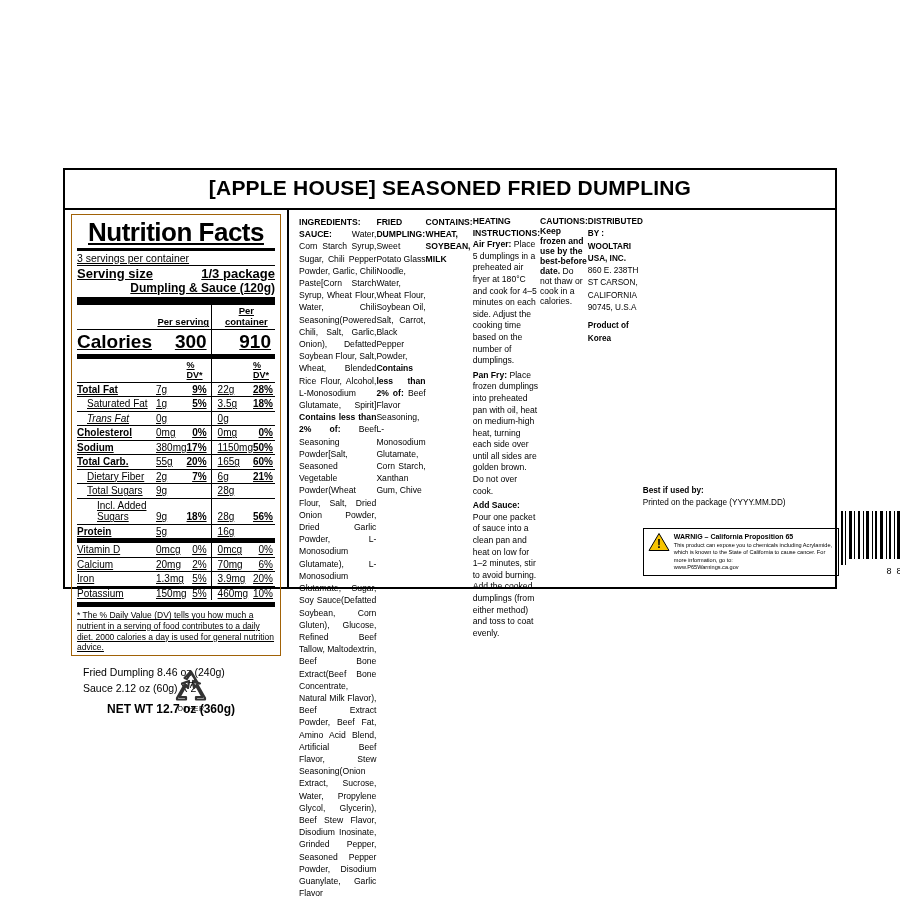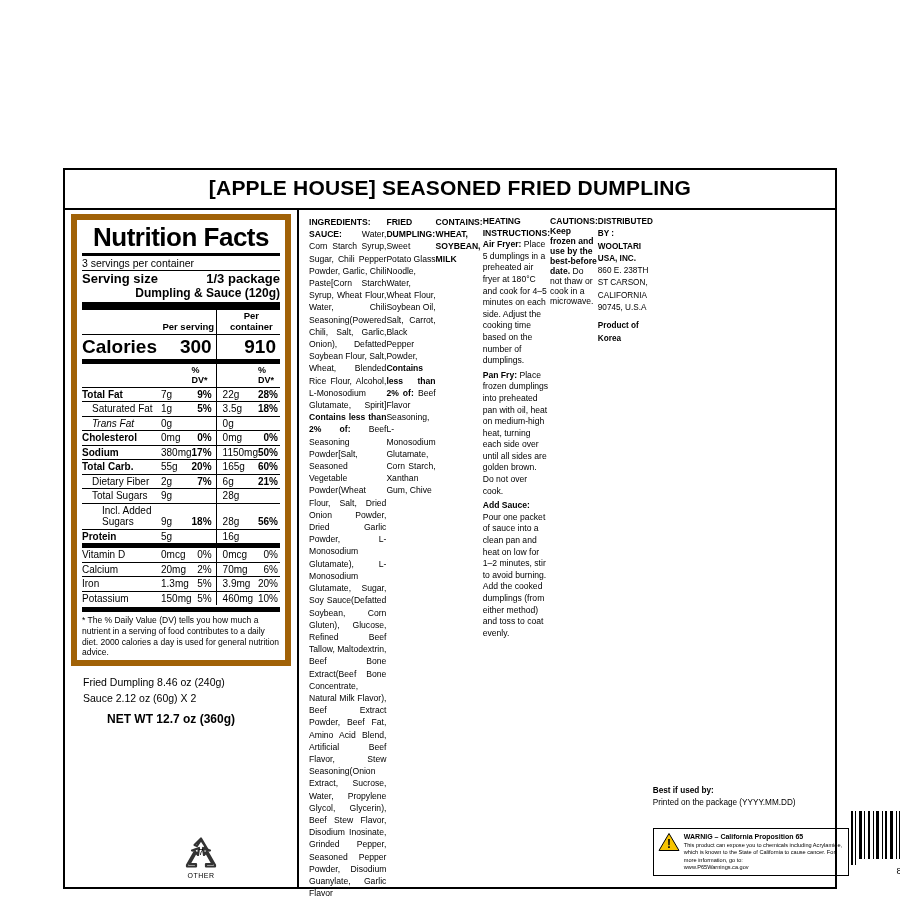--- a/index.html
+++ b/index.html
@@ -12,21 +12,21 @@
     height: 900px;
     font-family: "Liberation Sans", sans-serif;
     color: #000;
     overflow: hidden;
   }
   #label {
     position: absolute;
     left: 63px;
     top: 168px;
     width: 774px;
-    height: 721px;
+    height: 421px;
     border: 2px solid #000;
     background: #fff;
     box-sizing: border-box;
     display: flex;
     flex-direction: column;
   }
   
   .title-bar {
     border-bottom: 2px solid #000;
     text-align: center;
@@ -51,25 +51,26 @@
   .right-col {
     flex: 1;
     box-sizing: border-box;
     padding: 6px 8px 11px 10px;
     display: flex;
     flex-direction: row;
   }
 
   
   .nf {
-    border: 6px solid #a16207;
+    border: 1px solid #a16207;
     box-sizing: border-box;
     padding: 2px 5px 2px 5px;
     font-size: 10px;
     line-height: 1.15;
+    text-decoration: underline;
   }
   .nf-title {
     font-size: 26px;
     font-weight: bold;
     text-align: center;
     letter-spacing: -0.5px;
     line-height: 1.1;
     margin: 1px 0 1px 0;
   }
   .rule-thin { border-top: 1px solid #000; }
@@ -417,21 +418,21 @@
         <b>CONTAINS: WHEAT, SOYBEAN, MILK</b>
       </div>
 
       <div class="heat blk">
         <div><b>HEATING INSTRUCTIONS:</b> <b>Air Fryer:</b><span> Place 5 dumplings in a preheated air fryer at 180°C and cook for 4–5 minutes on each side. Adjust the cooking time based on the number of dumplings.</span></div>
         <div style="margin-top:3px;"><b>Pan Fry:</b><span> Place frozen dumplings into preheated pan with oil, heat on medium-high heat, turning each side over until all sides are golden brown. Do not over cook.</span></div>
         <div style="margin-top:3px;"><b>Add Sauce:</b><span> Pour one packet of sauce into a clean pan and heat on low for 1–2 minutes, stir to avoid burning. Add the cooked dumplings (from either method) and toss to coat evenly.</span></div>
       </div>
 
       <div class="cautions blk">
-        <b>CAUTIONS:</b><b> Keep frozen and use by the best-before date.</b><span> Do not thaw or cook in a microwave.</span>
+        <b>CAUTIONS:</b><b> Keep frozen and use by the best-before date.</b><span> Do not thaw or cook in a calories.</span>
       </div>
 
       <div class="distrib">
         <div><span class="b">DISTRIBUTED BY :</span><span class="b"> WOOLTARI USA, INC.</span></div>
         <div>860 E. 238TH ST CARSON, CALIFORNIA 90745, U.S.A</div>
         <div class="b" style="margin-top:6px;">Product of Korea</div>
       </div>
 
       <div class="right-bottom">
         <div>

